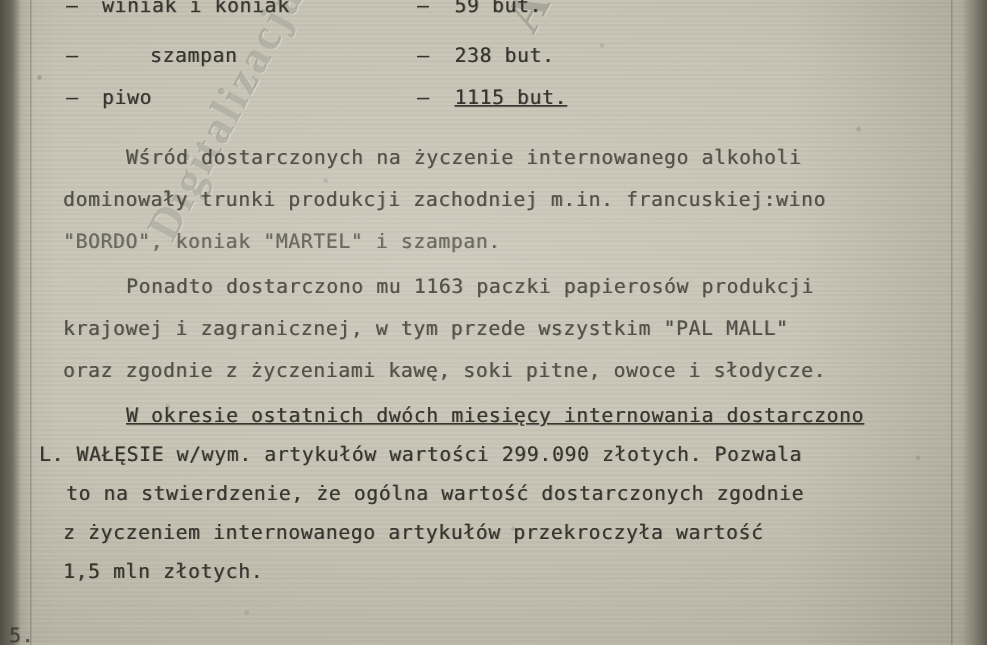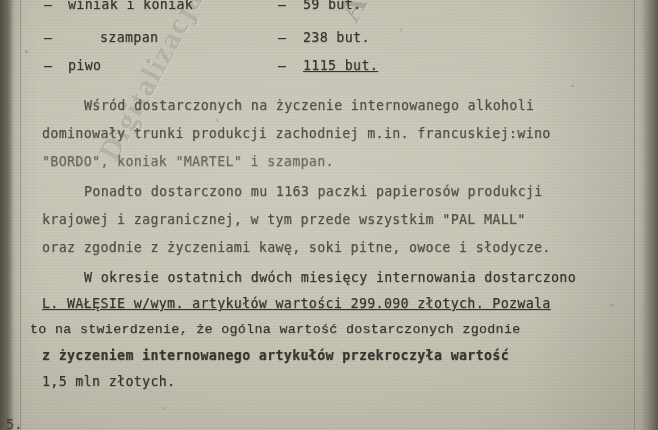--- a/index.html
+++ b/index.html
@@ -187,22 +187,22 @@
     <div class="line" style="left:303px; top:58px;text-decoration:underline;">1115 but.</div>
 
     <div class="line dim" style="left:84px; top:98px;">Wśród dostarczonych na życzenie internowanego alkoholi</div>
     <div class="line dim" style="left:42px; top:126px;">dominowały trunki produkcji zachodniej m.in. francuskiej:wino</div>
     <div class="line dimmer" style="left:42px; top:154px;">"BORDO", koniak "MARTEL" i szampan.</div>
 
     <div class="line dim" style="left:84px; top:184px;">Ponadto dostarczono mu 1163 paczki papierosów produkcji</div>
     <div class="line dim" style="left:42px; top:240px;">oraz zgodnie z życzeniami kawę, soki pitne, owoce i słodycze.</div>
     <div class="line dim" style="left:42px; top:212px;">krajowej i zagranicznej, w tym przede wszystkim "PAL MALL"</div>
 
-    <div class="line" style="left:84px; top:270px;">W okresie ostatnich dwóch miesięcy internowania dostarczono</div>
-    <div class="line" style="left:42px; top:296px;text-decoration:underline;">L. WAŁĘSIE w/wym. artykułów wartości 299.090 złotych. Pozwala</div>
-    <div class="line" style="left:30px; top:322px;font-family:Liberation Mono, monospace;">to na stwierdzenie, że ogólna wartość dostarczonych zgodnie</div>
-    <div class="line" style="left:42px; top:348px;font-weight:bold;">z życzeniem internowanego artykułów przekroczyła wartość</div>
+    <div class="line" style="left:84px; top:270px;text-decoration:underline;">W okresie ostatnich dwóch miesięcy internowania dostarczono</div>
+    <div class="line" style="left:26px; top:296px;">L. WAŁĘSIE w/wym. artykułów wartości 299.090 złotych. Pozwala</div>
+    <div class="line" style="left:44px; top:322px;">to na stwierdzenie, że ogólna wartość dostarczonych zgodnie</div>
+    <div class="line" style="left:42px; top:348px;">z życzeniem internowanego artykułów przekroczyła wartość</div>
     <div class="line" style="left:42px; top:374px;">1,5 mln złotych.</div>
 
     <div class="line dim clip-bottom" style="left:6px;  top:417px;">5.</div>
 
   </div>
 </div>
 
 </body></html>

